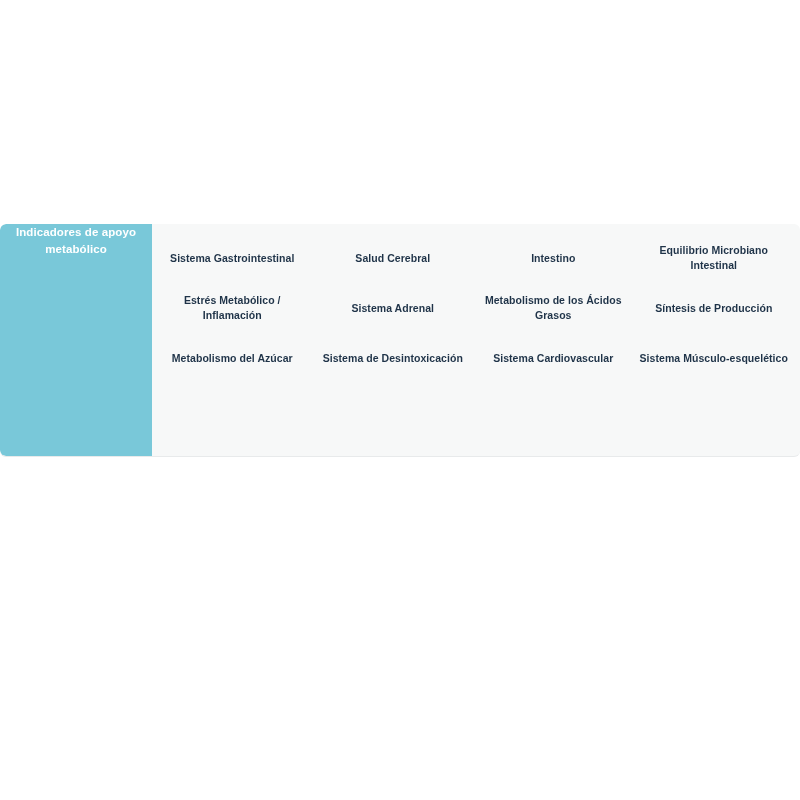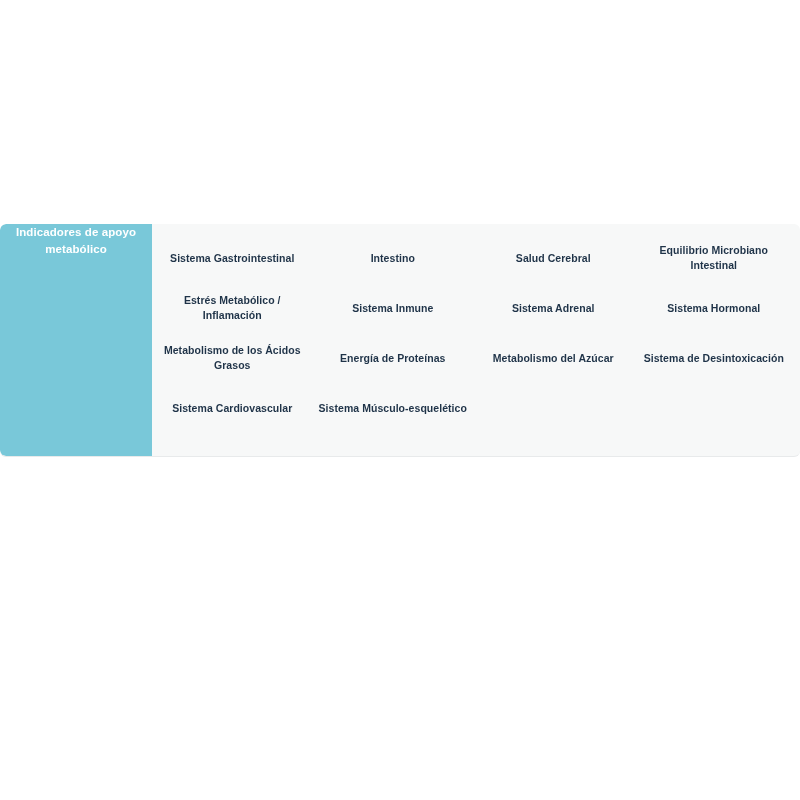--- a/index.html
+++ b/index.html
@@ -91,47 +91,41 @@
   <div id="category-label-cell">
     <div class="label-text">Indicadores de apoyo metabólico</div>
   </div>
 
   <div id="indicator-grid">
 
     <div class="indicator-cell">
       <span class="cell-text">Sistema Gastrointestinal</span>
     </div>
     <div class="indicator-cell">
-      <span class="cell-text">Intestino</span>
+      <span class="cell-text">Salud Cerebral</span>
     </div>
     <div class="indicator-cell">
-      <span class="cell-text">Salud Cerebral</span>
+      <span class="cell-text">Intestino</span>
     </div>
     <div class="indicator-cell">
       <span class="cell-text">Equilibrio Microbiano Intestinal</span>
     </div>
     <div class="indicator-cell">
       <span class="cell-text">Estrés Metabólico / Inflamación</span>
     </div>
 
     <div class="indicator-cell">
-      <span class="cell-text">Sistema Inmune</span>
-    </div>
-    <div class="indicator-cell">
       <span class="cell-text">Sistema Adrenal</span>
-    </div>
-    <div class="indicator-cell">
-      <span class="cell-text">Sistema Hormonal</span>
     </div>
     <div class="indicator-cell">
       <span class="cell-text">Metabolismo de los Ácidos Grasos</span>
     </div>
 
     <div class="indicator-cell">
-      <span class="cell-text">Energía de Proteínas</span>
+      <span class="cell-text">Síntesis de Producción</span>
     </div>
     <div class="indicator-cell">
       <span class="cell-text">Metabolismo del Azúcar</span>
     </div>
 
     <div class="indicator-cell">
       <span class="cell-text">Sistema de Desintoxicación</span>
     </div>
     <div class="indicator-cell">
       <span class="cell-text">Sistema Cardiovascular</span>

